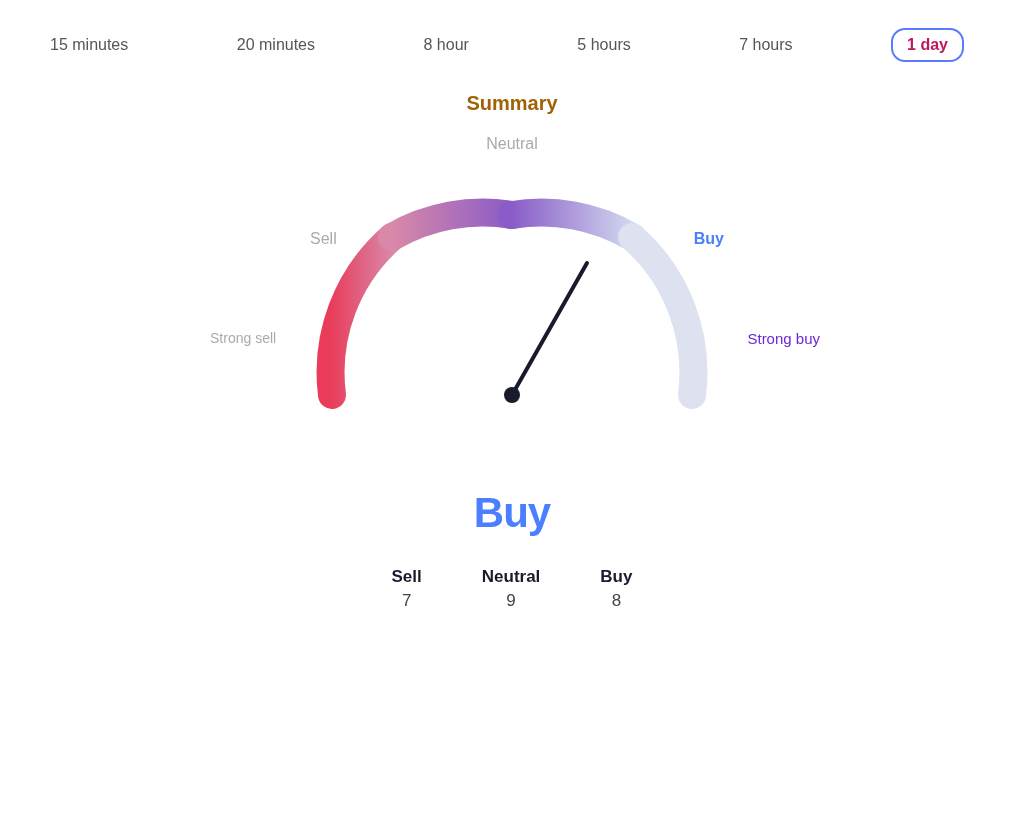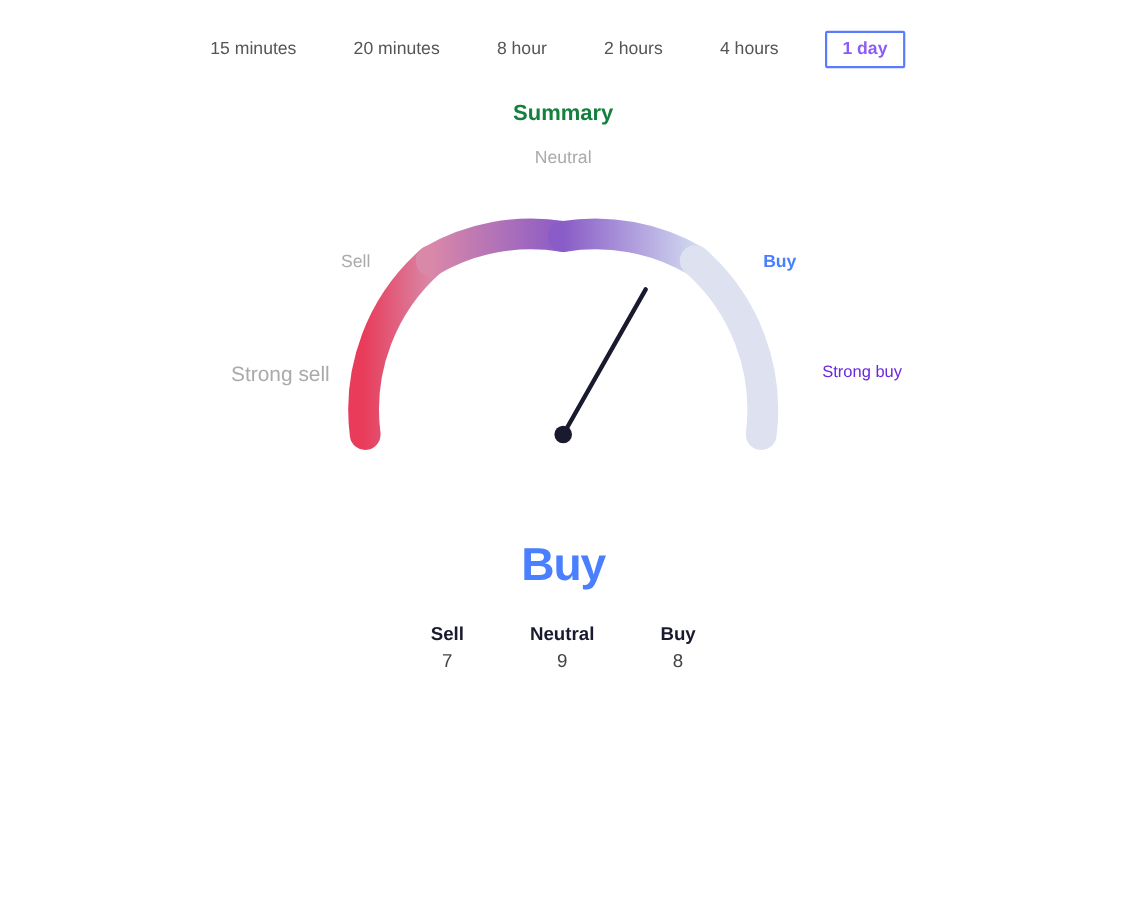--- a/index.html
+++ b/index.html
@@ -12,55 +12,55 @@
       flex-direction: column;
       align-items: center;
     }
 
     .time-nav {
       display: flex;
       align-items: center;
       gap: 32px;
       padding: 28px 40px 20px;
       width: 100%;
-      justify-content: center;
+      justify-content: space-between;
       padding-right: 60px;
     }
 
     .time-btn {
       font-size: 16px;
       color: #555;
       cursor: pointer;
       background: none;
       border: none;
       padding: 6px 10px;
       border-radius: 8px;
       font-family: inherit;
     }
 
     .time-btn.active {
       border: 2px solid #5b7bff;
-      color: #8b5cf6;
+      color: #be185d;
       font-weight: 700;
-      border-radius: 2px;
+      border-radius: 14px;
       padding: 6px 14px;
     }
 
     .summary-section {
       display: flex;
       flex-direction: column;
       align-items: center;
       margin-top: 10px;
       width: 100%;
     }
 
     .summary-title {
       font-size: 20px;
       font-weight: 700;
-      color: #15803d;
+      color: #a16207;
       margin-bottom: 10px;
     }
 
     .gauge-container {
       position: relative;
       width: 640px;
       height: 340px;
       display: flex;
       align-items: flex-end;
       justify-content: center;
@@ -97,21 +97,21 @@
       color: #4a7fff;
       font-size: 16px;
       font-weight: 600;
     }
 
     .label-strong-sell {
       position: absolute;
       top: 195px;
       left: 18px;
       color: #aaa;
-      font-size: 19px;
+      font-size: 14px;
     }
 
     .label-strong-buy {
       position: absolute;
       top: 195px;
       right: 12px;
       color: #6d28d9;
       font-size: 15px;
     }
 
@@ -155,22 +155,22 @@
       color: #444;
     }
   </style>
 </head>
 <body>
 
 <div class="time-nav">
   <button class="time-btn">15 minutes</button>
   <button class="time-btn">20 minutes</button>
   <button class="time-btn">8 hour</button>
-  <button class="time-btn">2 hours</button>
-  <button class="time-btn">4 hours</button>
+  <button class="time-btn">5 hours</button>
+  <button class="time-btn">7 hours</button>
   <button class="time-btn active">1 day</button>
 </div>
 
 <div class="summary-section">
   <span class="summary-title">Summary</span>
 
   <div class="gauge-container">
 
     <div class="gauge-labels">
       <span class="label-neutral">Neutral</span>

